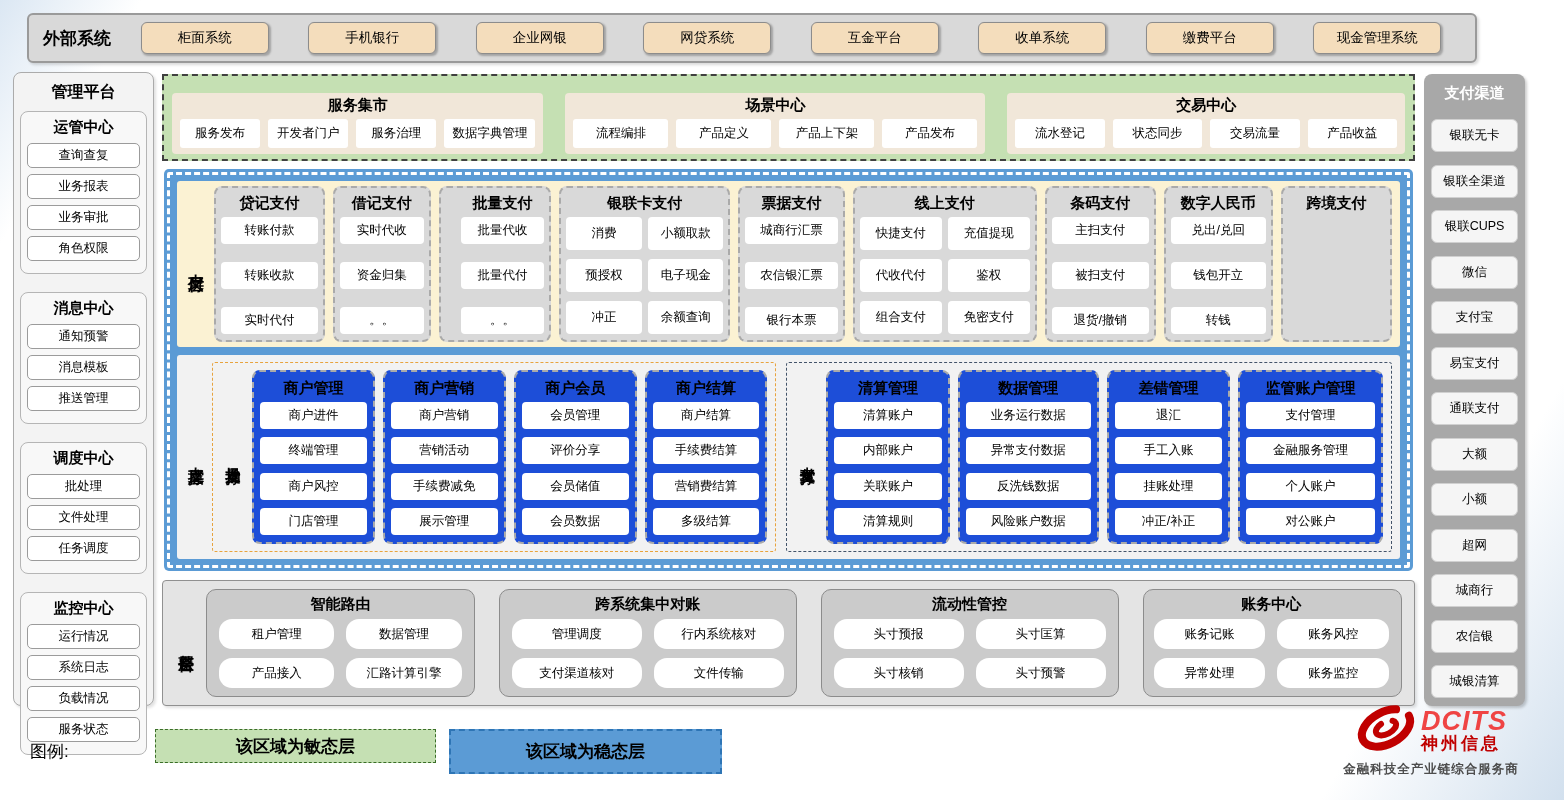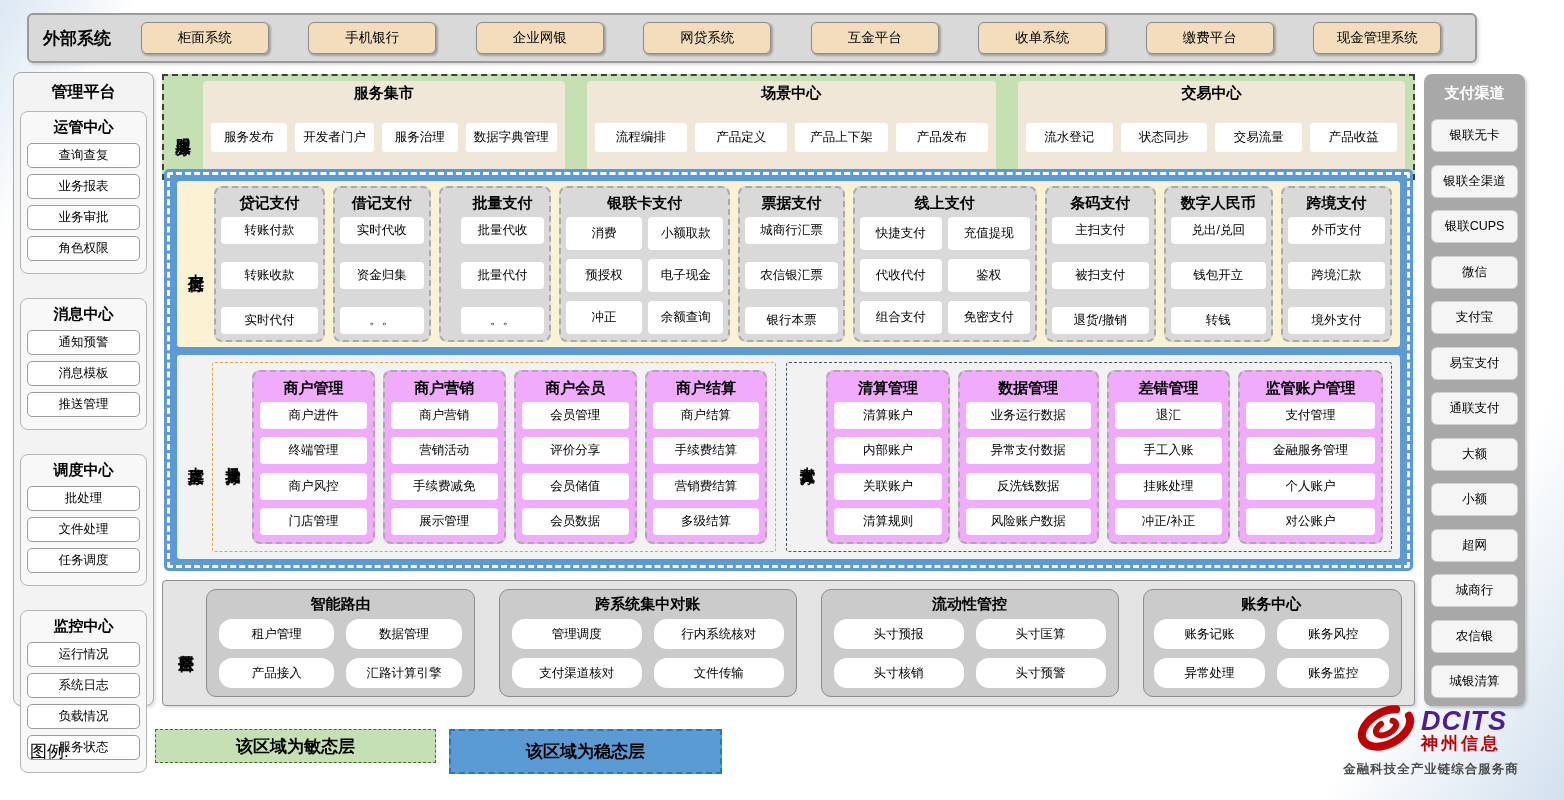--- a/index.html
+++ b/index.html
@@ -19,28 +19,28 @@
   .topbar-items { flex:1; display:flex; justify-content:space-around; }
   .sys-btn { width:128px; height:32px; background:#f4ddbc; border:1.5px solid #8c8c8c; border-radius:6px;
     display:flex; align-items:center; justify-content:center; font-size:13.5px;
     box-shadow:1.5px 1.5px 2px rgba(0,0,0,.25); cursor:pointer; white-space:nowrap; }
 
   
   .left-sb { position:absolute; left:13px; top:72px; width:141px; height:634px;
     background:#f3f3f3; border:1.5px solid #ababab; border-radius:8px; padding:5px 6px;
     box-shadow:2px 2px 3px rgba(0,0,0,.12); }
   .left-sb-title { text-align:center; font-size:16px; font-weight:bold; margin:4px 0 8px; }
-  .sb-section { background:#f8f8f8; border:1px solid #b5b5b5; border-radius:8px; padding:4px 5px 6px; margin-bottom:24px; }
+  .sb-section { background:#f8f8f8; border:1px solid #b5b5b5; border-radius:8px; padding:4px 5px 6px; margin-bottom:18px; }
   .sb-section-title { text-align:center; font-size:15px; font-weight:bold; margin:2px 0 4px; }
   .sb-chip { background:#fff; border:1px solid #9b9b9b; border-radius:5px; font-size:12.5px;
     text-align:center; padding:3px 1px; margin:6px 1px; cursor:pointer; white-space:nowrap; }
 
   
-  .service { position:absolute; left:162px; top:74px; width:1253px; height:106px;
-    background:#c5e0b3; border:2px dashed #404040; display:flex; align-items:stretch; padding:5px 8px; gap:10px; }
+  .service { position:absolute; left:162px; top:74px; width:1253px; height:87px;
+    background:#c5e0b3; border:2px dashed #404040; display:flex; align-items:stretch; padding:5px 8px; gap:10px;flex-direction:column; }
   .service .vlabel { font-size:16px; letter-spacing:1px; }
   .svc-groups { flex:1; display:flex; gap:22px; }
   .svc-group { flex:1; background:#f1e7d9; border-radius:4px; padding:3px 8px 6px; display:flex; flex-direction:column; }
   .svc-title { text-align:center; font-size:15px; font-weight:bold; margin-bottom:4px; }
   .svc-items { display:flex; justify-content:space-between; gap:8px; flex:1; align-items:center; }
   .svc-chip { background:#fff; border-radius:3px; font-size:12.5px; text-align:center; padding:6px 8px;
     flex:1; cursor:pointer; white-space:nowrap; }
 
   
   .stable-wrap { position:absolute; left:167px; top:172px; width:1243px; height:396px;
@@ -60,21 +60,21 @@
     cursor:pointer; white-space:nowrap; display:flex; align-items:center; justify-content:center; }
 
   
   .sup-band { flex:1; background:#f2f2f2; border-radius:3px; display:flex; padding:7px 8px; gap:6px; }
   .sup-band .vlabel { font-size:16px; letter-spacing:2px; }
   .sup-sections { flex:1; display:flex; gap:10px; }
   .sup-section { display:flex; padding:7px 8px; gap:8px; border-radius:3px; }
   .sup-section.scene { border:1.5px dashed #e8a33d; flex:0.93; }
   .sup-section.paysup { border:1.5px dashed #44546a; flex:1; }
   .sup-section .vlabel { font-size:15px; letter-spacing:1px; padding:0 2px; }
-  .sup-col { flex:1; background:#f0abfc; border:2px dashed #aaa; border-radius:8px; padding:4px 6px 7px;
+  .sup-col { flex:1; background:#1d4ed8; border:2px dashed #aaa; border-radius:8px; padding:4px 6px 7px;
     display:flex; flex-direction:column; }
   .sup-col-title { text-align:center; font-size:15px; font-weight:bold; margin:3px 0 4px; white-space:nowrap; }
   .sup-items { flex:1; display:flex; flex-direction:column; justify-content:space-between; gap:7px; }
 
   
   .integration { position:absolute; left:162px; top:580px; width:1253px; height:126px;
     background:#e4e4e4; border:1.5px solid #909090; border-radius:4px;
     display:flex; padding:8px 12px; gap:10px; box-shadow:2px 2px 3px rgba(0,0,0,.12); }
   .integration .vlabel { font-size:16px; letter-spacing:1px; }
   .int-groups { flex:1; display:flex; gap:24px; }
@@ -99,21 +99,21 @@
     background:#c5e0b3; border:1.5px dashed #3a6e28; display:flex; align-items:center; justify-content:center;
     font-size:17px; font-weight:bold; }
   .legend-stable { position:absolute; left:449px; top:729px; width:273px; height:45px;
     background:#5b9bd5; border:2.5px dashed #2e75b5; display:flex; align-items:center; justify-content:center;
     font-size:17px; font-weight:bold; }
 
   
   .logo { position:absolute; right:28px; top:702px; width:210px; display:flex; flex-direction:column; align-items:center; }
   .logo-top { display:flex; align-items:center; gap:4px; }
   .logo-text { display:flex; flex-direction:column; line-height:1.05; }
-  .logo-brand { color:#4c1d95; font-weight:bold; font-style:italic; font-size:27px; letter-spacing:1px; }
+  .logo-brand { color:#ef4444; font-weight:bold; font-style:italic; font-size:27px; letter-spacing:1px; }
   .logo-name { color:#c00000; font-weight:bold; font-size:17px; letter-spacing:3px; }
   .logo-tag { margin-top:3px; color:#4d4d4d; font-weight:bold; font-size:12.5px; letter-spacing:1px; white-space:nowrap; }
 </style>
 </head>
 <body>
 
 <div class="topbar">
   <div class="topbar-label">外部系统</div>
   <div class="topbar-items">
       <div class="sys-btn">柜面系统</div>
@@ -268,25 +268,20 @@
       <div class="pay-group" style="flex:0.98;">
         <div class="pay-group-title">数字人民币</div>
         <div class="pay-items">
             <div class="chip">兑出/兑回</div>
             <div class="chip">钱包开立</div>
             <div class="chip">转钱</div>
           </div>
       </div>
       <div class="pay-group" style="flex:1;">
         <div class="pay-group-title">跨境支付</div>
-        <div class="pay-items">
-            <div class="chip">外币支付</div>
-            <div class="chip">跨境汇款</div>
-            <div class="chip">境外支付</div>
-          </div>
       </div>
     </div>
   </div>
 
   <div class="sup-band">
     <div class="vlabel">支撑层</div>
     <div class="sup-sections">
 
       <div class="sup-section scene">
         <div class="vlabel">场景支撑</div>

